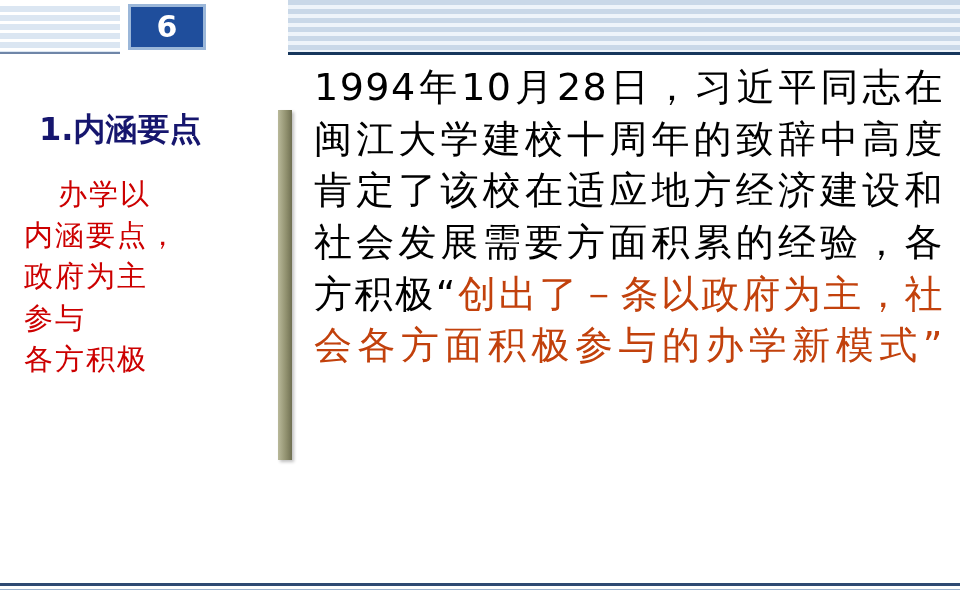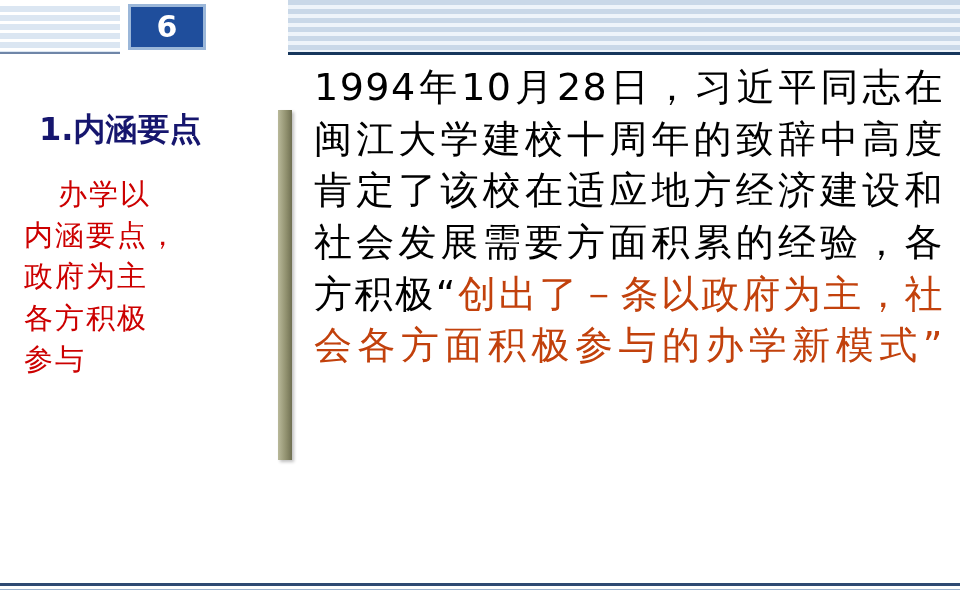--- a/index.html
+++ b/index.html
@@ -161,22 +161,22 @@
     <span class="num">6</span>
   </div>
 </div>
 
 <div id="left-column">
   <div id="left-heading">1.内涵要点</div>
   <div id="left-body">
     <span class="indent-line">办学以</span>
     <span class="line">内涵要点，</span>
     <span class="line">政府为主</span>
+    <span class="line">参与</span>
     <span class="line">各方积极</span>
-    <span class="line">参与</span>
   </div>
 </div>
 
 <div id="divider-bar"></div>
 
 <div id="right-column">
   <p class="para"><span>1994年10月28日，习近平同志在闽江大学建校十周年的致辞中高度肯定了该校在适应地方经济建设和社会发展需要方面积累的经验，各方积极“</span><span class="quoted">创出了－条以政府为主，社会各方面积极参与的办学新模式”</span></p>
 </div>
 
 <div id="bottom-rule-2"></div>

